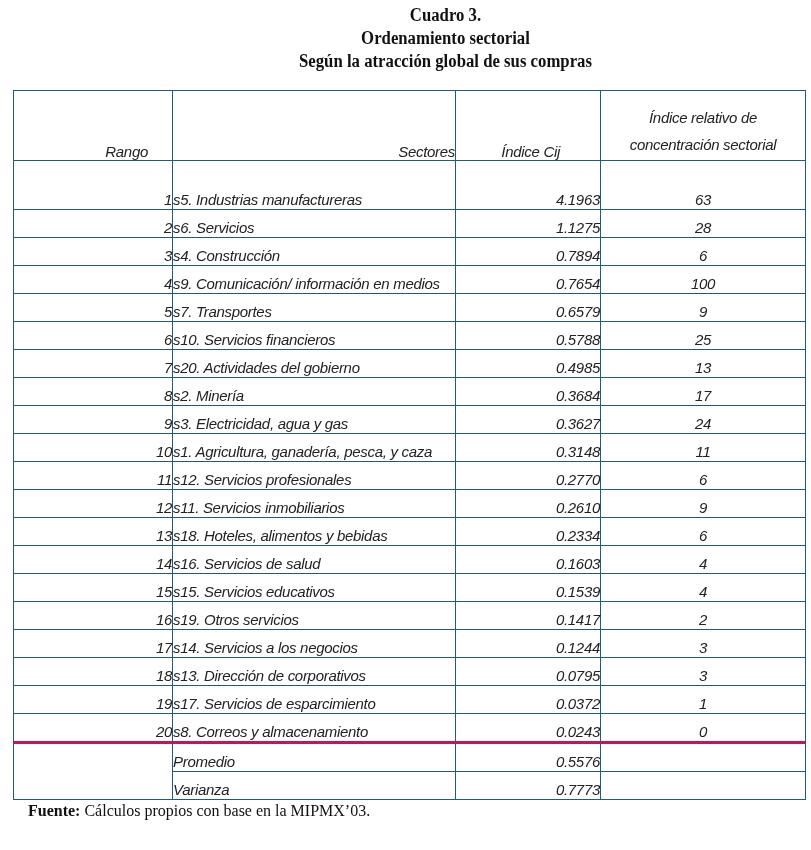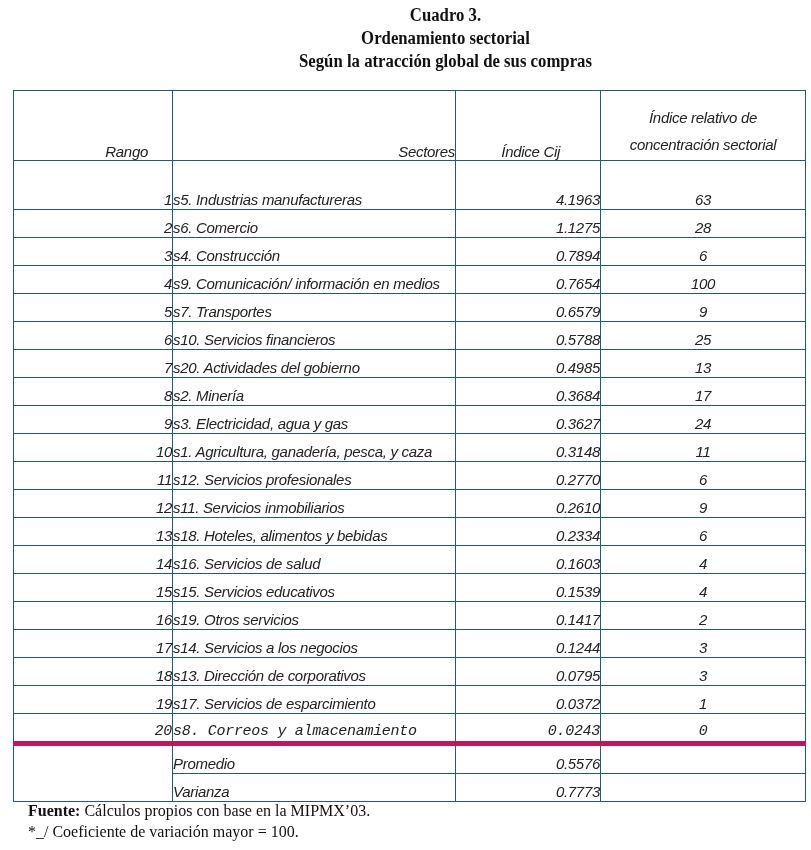--- a/index.html
+++ b/index.html
@@ -13,21 +13,21 @@
   .hdr .h-rango { text-align:right; padding-right:24px; }
   .hdr .h-sect { text-align:right; }
   .hdr .h-cij { text-align:right; padding-right:40px; }
   .hdr .h-rel { text-align:center; line-height:27px; padding-bottom:2px;margin-left:14px; }
   tr.drow td { height:26px; vertical-align:bottom; padding-bottom:1px; }
   tr.drow.first td { height:47px; }
   td.rank { text-align:right; padding-right:38px; }
   td.sector { text-align:left; padding-left:24px; }
   td.cij { text-align:right; padding-right:48px;margin-top:28px; }
   td.rel { text-align:center; padding-left:100px; }
-  tr.last td { border-bottom:5px solid #be185d;font-family:Liberation Mono, monospace; }
+  tr.last td { border-bottom:3px solid #be185d; }
   tr.stat td { height:26px; vertical-align:bottom; padding-bottom:1px; }
   td.blank-rank { border-bottom:1.5px solid #1d5a7c; }
   .notes { position:absolute; left:28px; top:800px; font-family:"Liberation Serif", serif; font-size:16px; line-height:21px; color:#111; }
   .notes b { font-weight:bold; }
 </style>
 </head>
 <body>
 
 <div class="title-block">
   <div class="title-line">Cuadro 3.</div>
@@ -55,21 +55,21 @@
   </thead>
   <tbody id="tbody">
       <tr class="drow first">
         <td class="rank">1</td>
         <td class="sector">s5. Industrias manufactureras</td>
         <td class="cij">4.1963</td>
         <td class="rel">63</td>
       </tr>
       <tr class="drow">
         <td class="rank">2</td>
-        <td class="sector">s6. Comercio</td>
+        <td class="sector">s6. Servicios</td>
         <td class="cij">1.1275</td>
         <td class="rel">28</td>
       </tr>
       <tr class="drow">
         <td class="rank">3</td>
         <td class="sector">s4. Construcción</td>
         <td class="cij">0.7894</td>
         <td class="rel">6</td>
       </tr>
       <tr class="drow">
@@ -183,14 +183,13 @@
       <tr class="stat">
         <td class="sector">Varianza</td>
         <td class="cij">0.7773</td>
         <td></td>
       </tr>
     </tbody>
 </table>
 
 <div class="notes">
   <div><b>Fuente:</b><span> Cálculos propios con base en la MIPMX’03.</span></div>
-  <div>*_/ Coeficiente de variación mayor = 100.</div>
 </div>
 
 </body></html>

